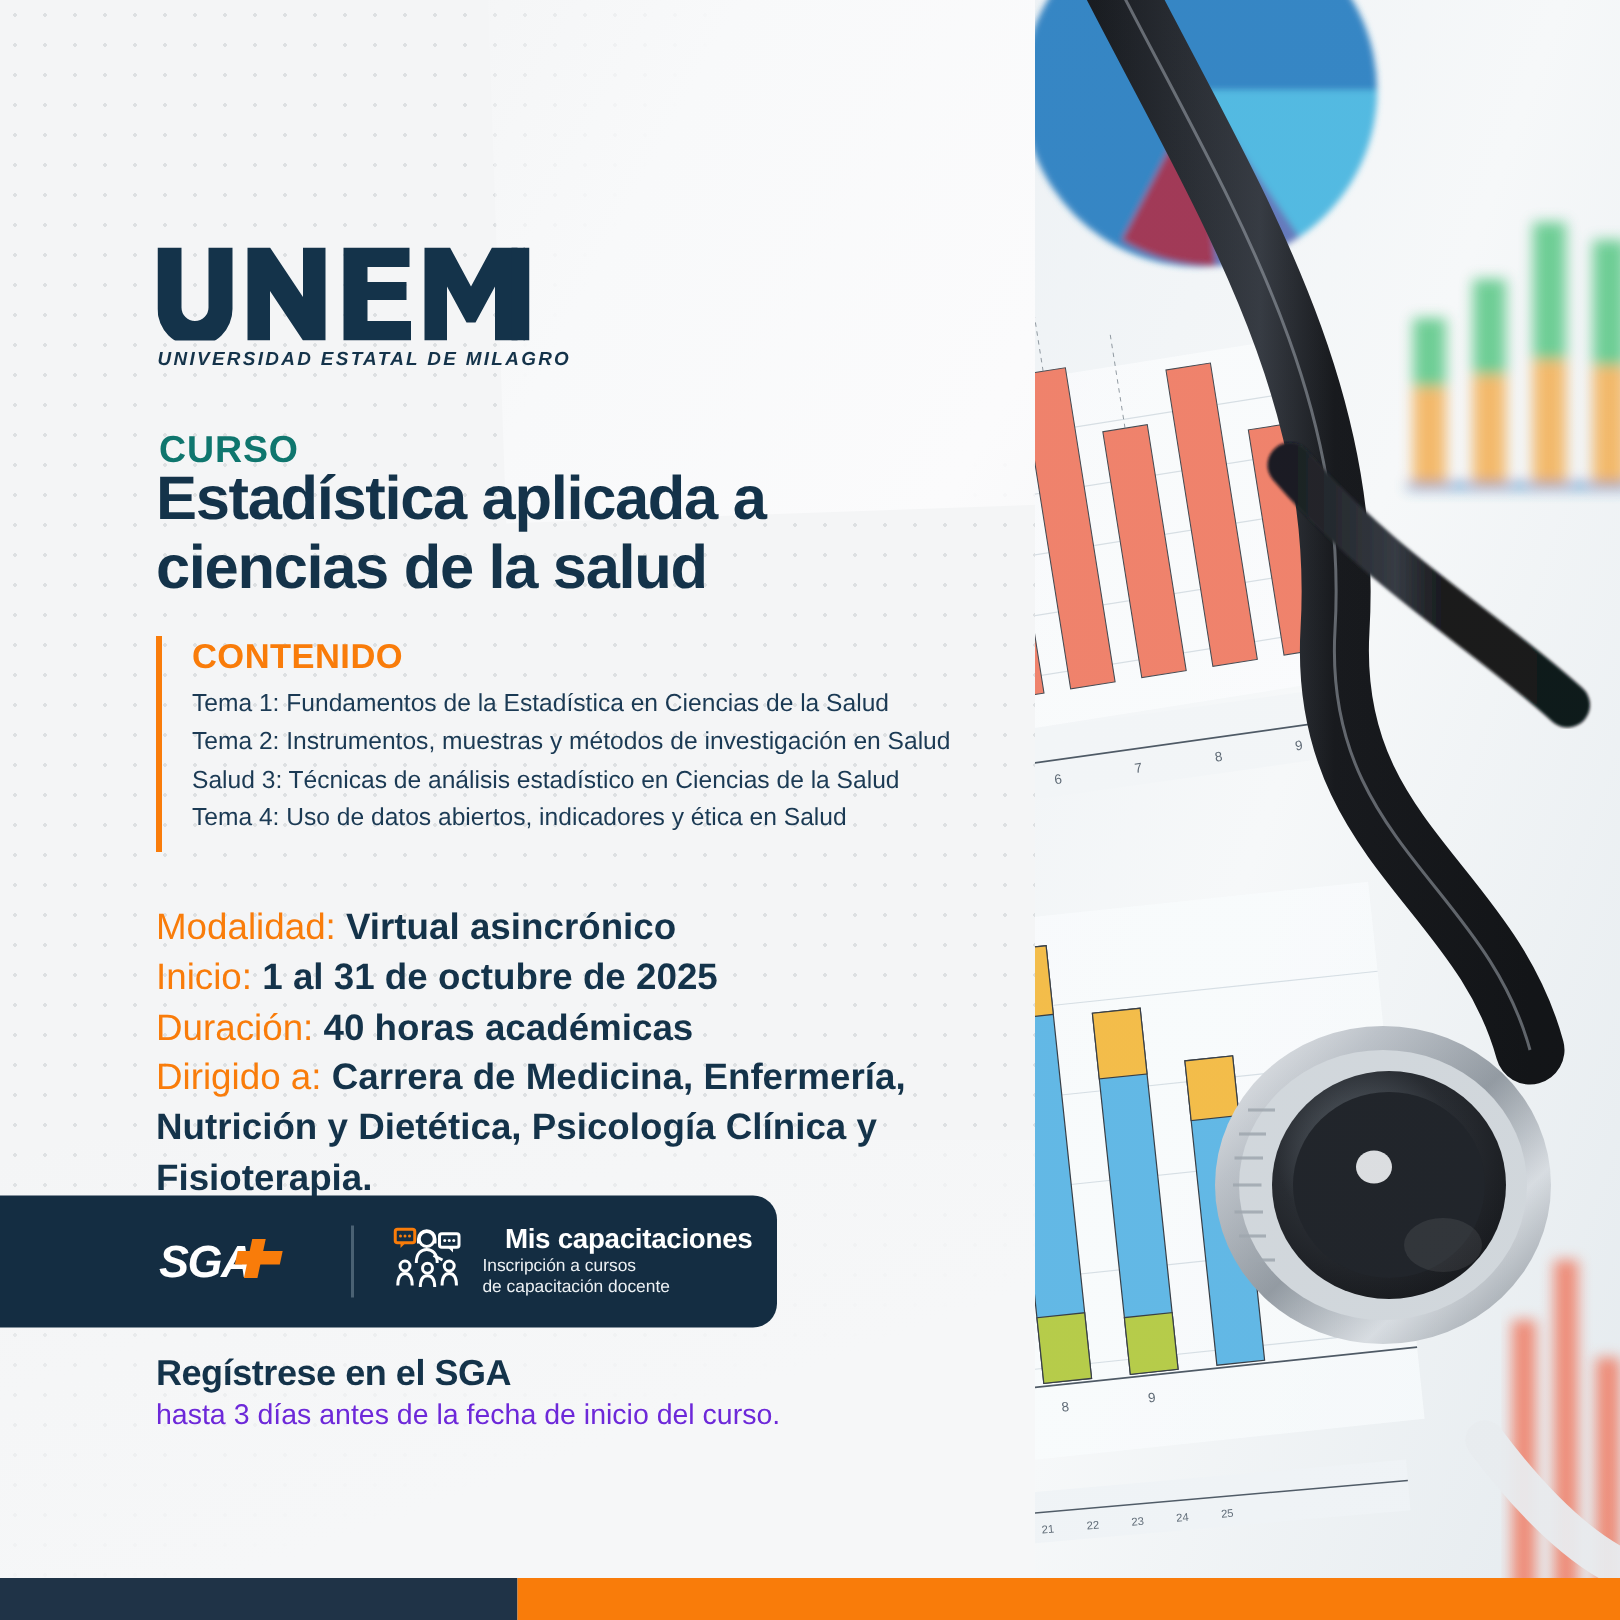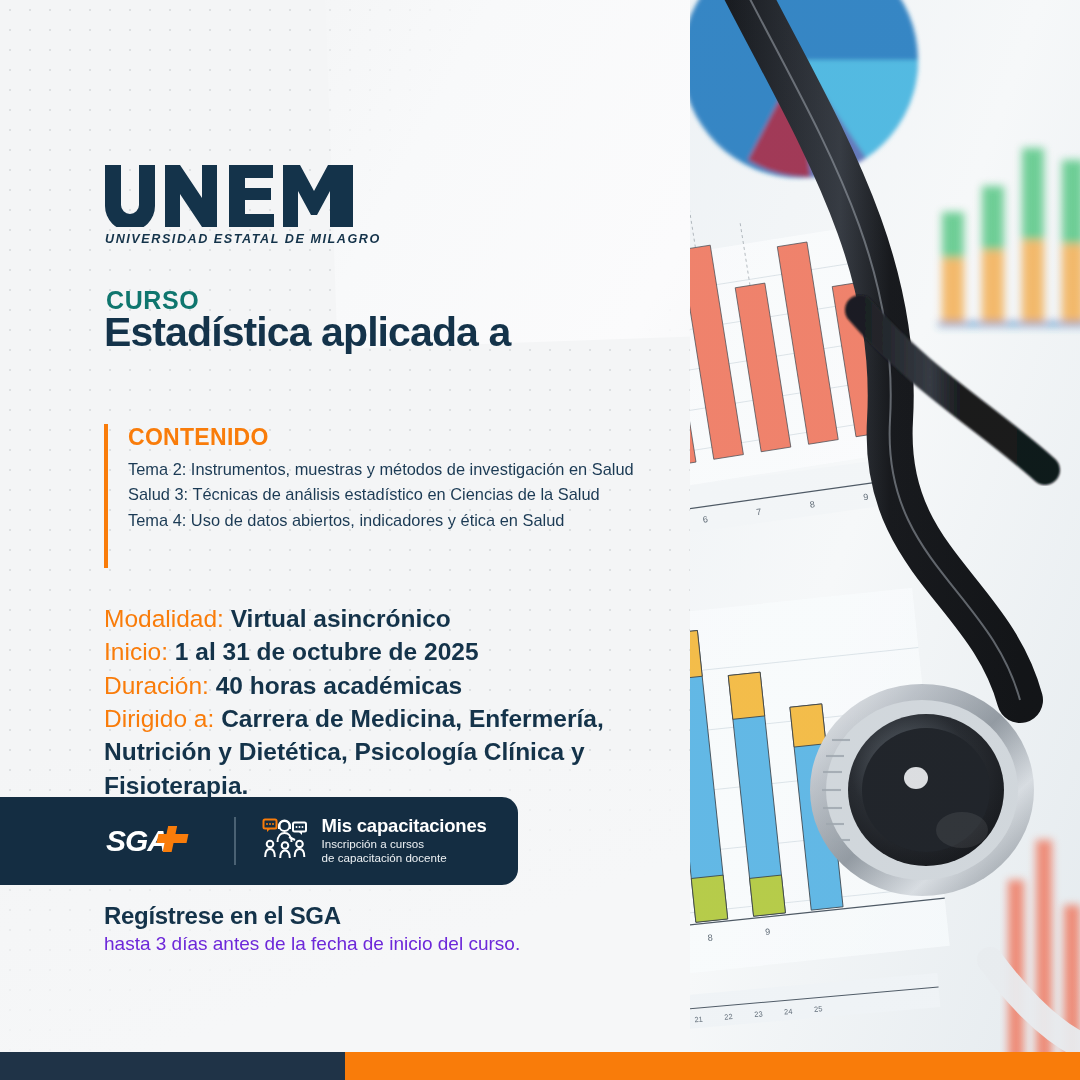--- a/index.html
+++ b/index.html
@@ -113,21 +113,21 @@
     border-radius:0 16px 16px 0;
     display:flex; align-items:center;
   }
   .sga-logo { margin-left:106px; display:flex; align-items:center; }
   .sga-divider {
     width:1.6px; height:48px; background:#4a6173;
     margin-left:28px; margin-right:26px;
   }
   .sga-icon { flex:0 0 auto; margin-right:14px; }
   .sga-texts { color:#ffffff; }
-  .sga-title { font-size:18.5px; font-weight:800; letter-spacing:-.2px; line-height:1.12; }
+  .sga-title { font-size:18.5px; font-weight:800; letter-spacing:-.2px; line-height:1.12;margin-left:15px; }
   .sga-sub { font-size:11.6px; line-height:1.28; font-weight:400; color:#edf1f4; }
 
   
   .register { position:absolute; left:104px; top:902px; }
   .register-head {
     font-size:24px; font-weight:800; color:#14334a; letter-spacing:-.3px;
   }
   .register-sub {
     font-size:19px; color:#6d28d9; margin-top:3px; font-weight:400;
   }
@@ -334,26 +334,28 @@
         <path d="M244 0 h4 v62 h-4 Z"></path>
         <path d="M236 0 h9 v62 h-9 Z"></path>
       </g>
     </svg>
     <div class="logo-sub">UNIVERSIDAD ESTATAL DE MILAGRO</div>
   </div>
 
   <div class="kicker">CURSO</div>
   <div class="course-title">
     <div>Estadística aplicada a</div>
+    <div>ciencias de la salud</div>
   </div>
 
   <div class="contenido">
     <div class="contenido-bar"></div>
     <div class="contenido-inner">
       <div class="contenido-head">CONTENIDO</div>
+      <div class="tema">Tema 1: Fundamentos de la Estadística en Ciencias de la Salud</div>
       <div class="tema">Tema 2: Instrumentos, muestras y métodos de investigación en Salud</div>
       <div class="tema">Salud 3: Técnicas de análisis estadístico en Ciencias de la Salud</div>
       <div class="tema">Tema 4: Uso de datos abiertos, indicadores y ética en Salud</div>
     </div>
   </div>
 
   <div class="details">
     <div class="row">
       <span class="lbl">Modalidad:</span>
       <span>Virtual asincrónico</span>

